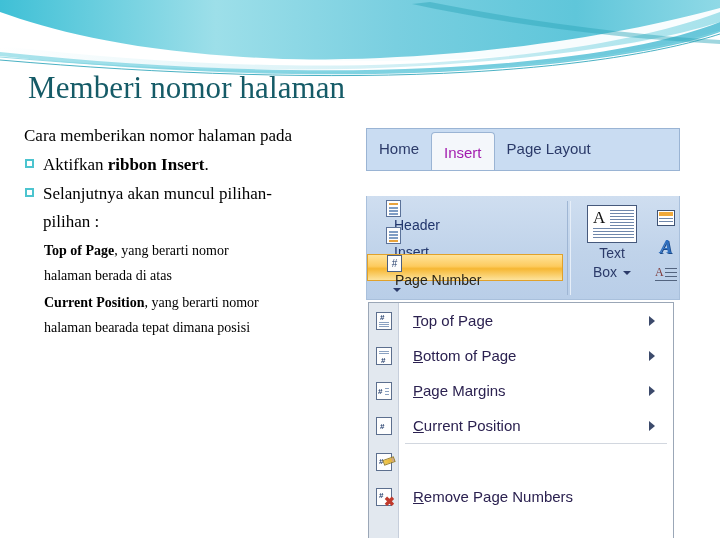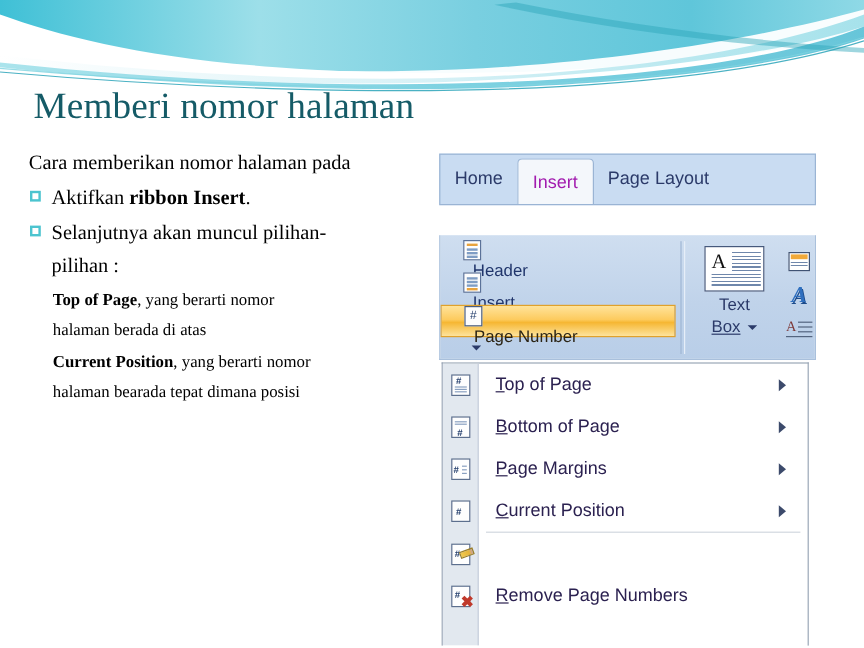--- a/index.html
+++ b/index.html
@@ -246,21 +246,21 @@
     width: 41px; height: 12px;
     background: repeating-linear-gradient(to bottom, #6f87ab 0, #6f87ab 1px, #ffffff 1px, #ffffff 3px);
   }
   .tb-cap {
     font-size: 14px;
     color: #2b3a69;
     line-height: 17px;
     margin-top: 2px;
   }
   .tb-cap2 {
-    display: flex; align-items: center; justify-content: center; text-decoration: underline;
+    display: flex; align-items: center; justify-content: center;
   }
 
   #small-icons {
     position: absolute;
     left: 284px; top: 8px;
     width: 30px;
   }
   .si { height: 28px; display: flex; align-items: center; justify-content: center; }
   .si-quickparts {
     width: 18px; height: 16px;

